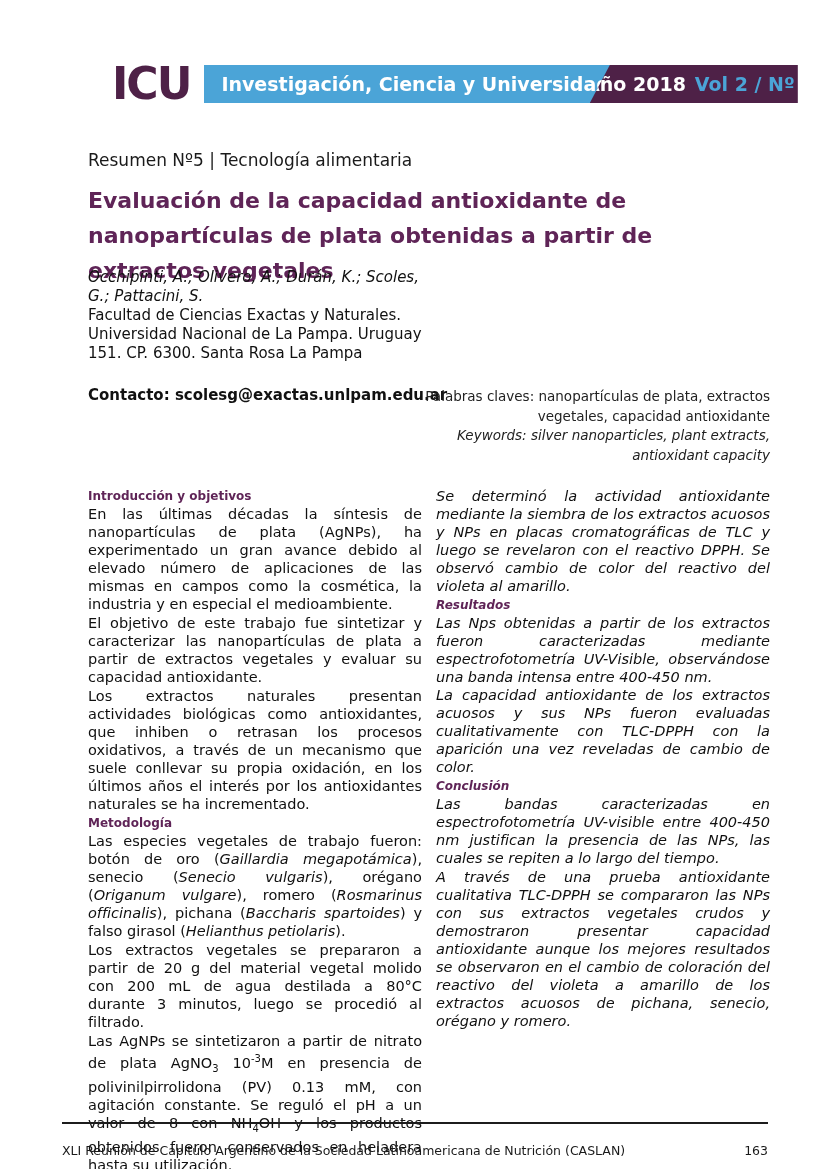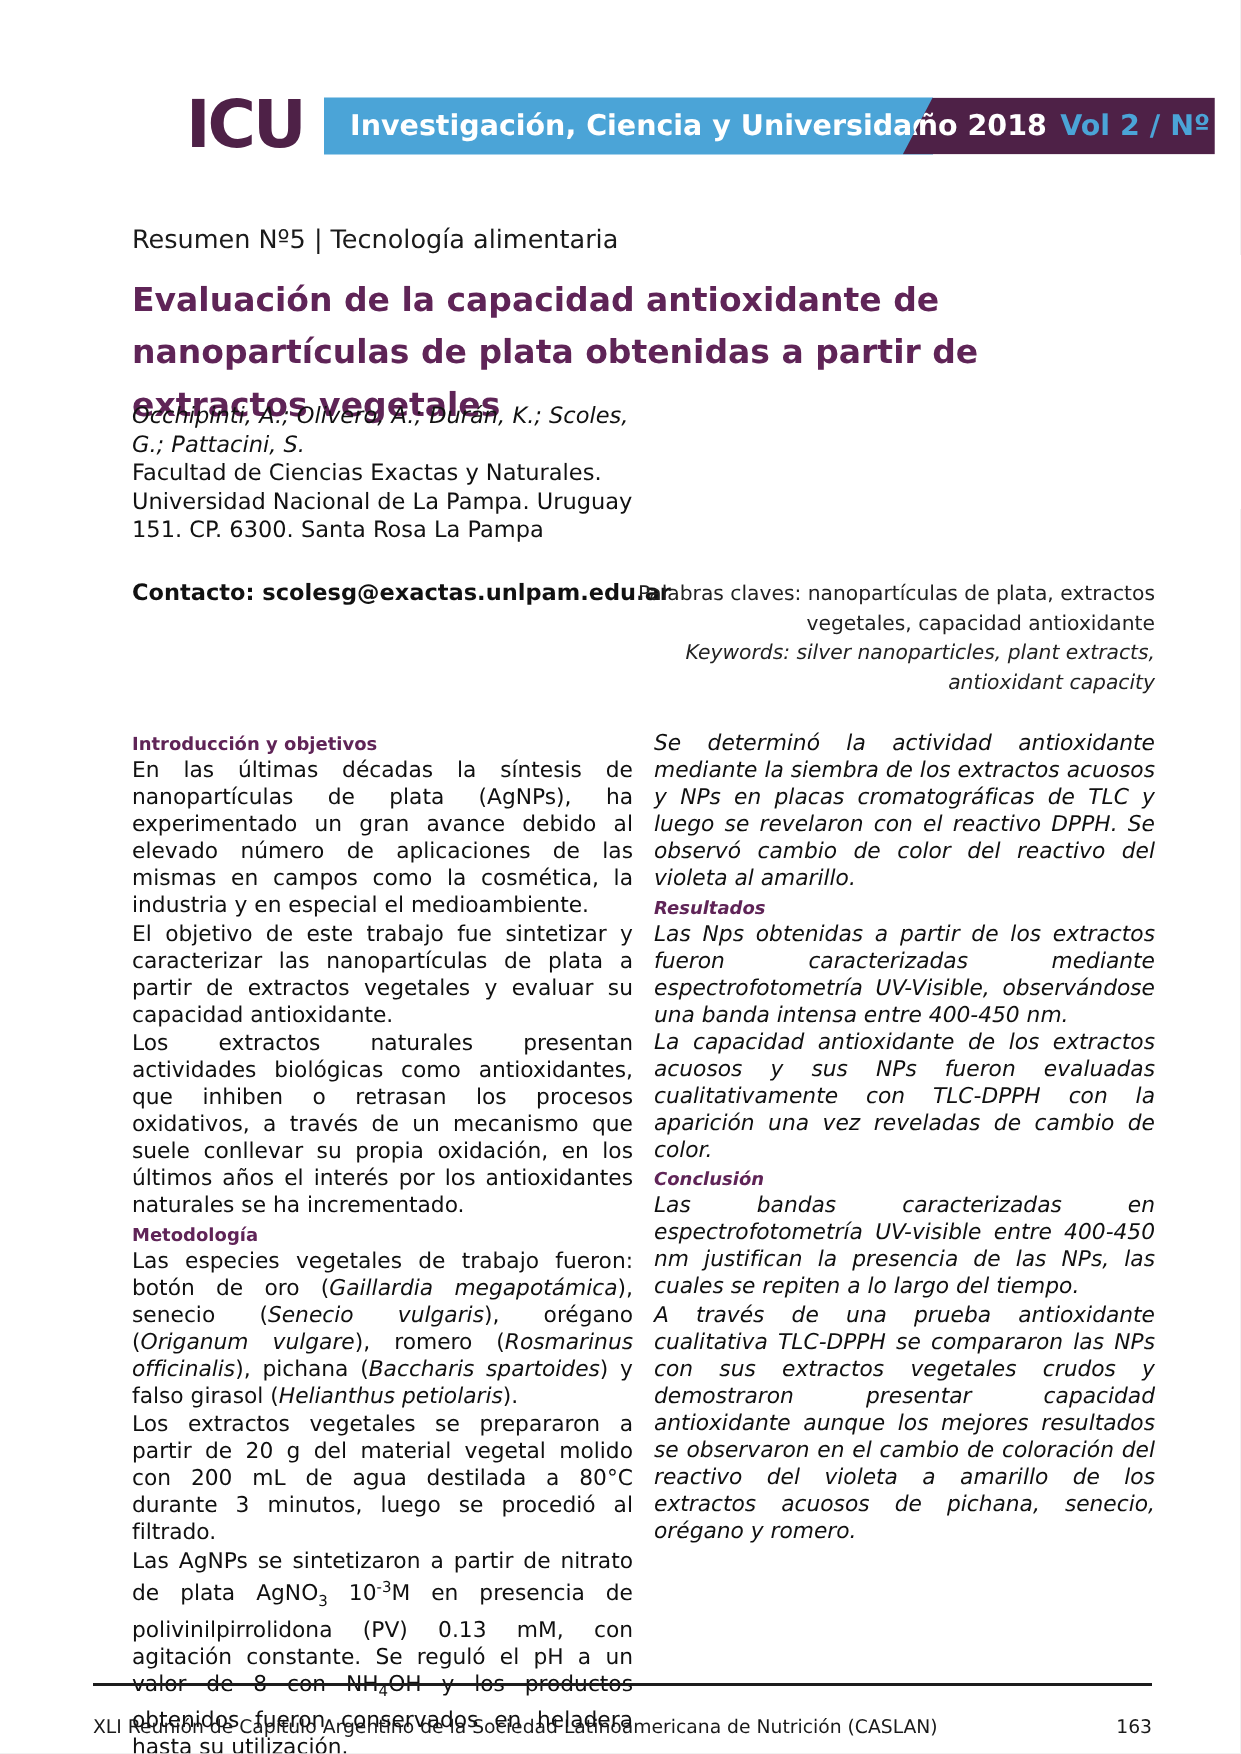--- a/index.html
+++ b/index.html
@@ -14,21 +14,21 @@
     position:relative;
     width:827px;height:1169px;
     margin:0 auto;
     background:#ffffff;
     font-family:"DejaVu Sans","Liberation Sans",sans-serif;
     color:var(--ink);
     overflow:hidden;
   }
   
   .masthead{
-    position:absolute;left:124px;top:62px;right:57px;
+    position:absolute;left:112px;top:62px;right:57px;
     display:flex;align-items:center;
   }
   .logo{
     font-size:44px;font-weight:bold;color:var(--purple-dark);
     letter-spacing:-2px;line-height:1;margin-right:14px;
   }
   .banner{display:flex;height:38px;flex:1;}
   .banner-blue{
     flex:1;background:var(--blue);
     display:flex;align-items:center;padding-left:17px;

